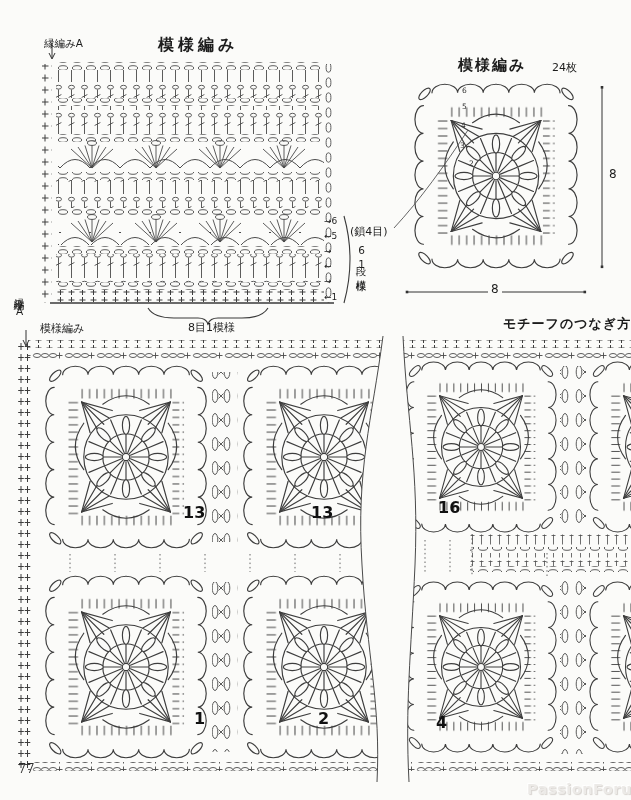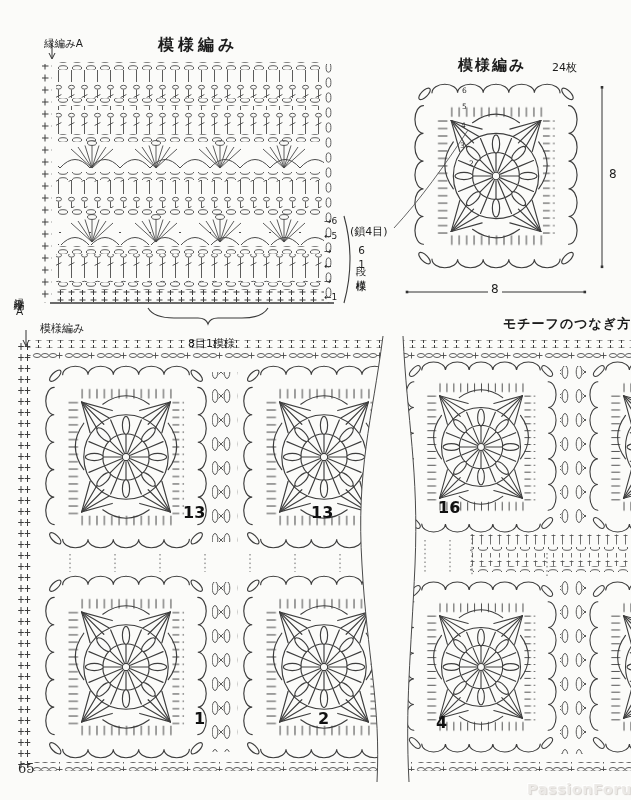--- a/index.html
+++ b/index.html
@@ -289,21 +289,21 @@
 <span class="t title-sub" style="left:350px;top:226px">(鎖4目)</span>
 
 <span class="t rowmark" style="left:324px;top:217px">→6</span>
 <span class="t rowmark" style="left:324px;top:232px">←5</span>
 <span class="t rowmark" style="left:324px;top:247px">→</span>
 <span class="t rowmark" style="left:324px;top:262px">←</span>
 <span class="t rowmark" style="left:324px;top:277px">→</span>
 <span class="t rowmark" style="left:324px;top:293px">←1</span>
 
 <span class="t small vert" style="left:356px;top:236px">6段1模様</span>
-<span class="t title-sub" style="left:188px;top:338px">8目1模様</span>
+<span class="t title-sub" style="left:188px;top:322px">8目1模様</span>
 
 <span class="t small vert" style="left:14px;top:282px">縁編みA</span>
 <span class="t title-sub" style="left:40px;top:323px">模様編み</span>
 
 <span class="t title-join" style="left:503px;top:317px">モチーフのつなぎ方と</span>
 
 <span class="t micro" style="left:469px;top:160px">2</span>
 <span class="t micro" style="left:460px;top:142px">3</span>
 <span class="t micro" style="left:461px;top:122px">4</span>
 <span class="t micro" style="left:462px;top:103px">5</span>
@@ -312,14 +312,14 @@
 <span class="t dim" style="left:606px;top:168px">8</span>
 <span class="t dim" style="left:488px;top:283px">8</span>
 
 <span class="t motif-num" style="left:183px;top:505px">13</span>
 <span class="t motif-num" style="left:311px;top:505px">13</span>
 <span class="t motif-num" style="left:438px;top:500px">16</span>
 <span class="t motif-num" style="left:194px;top:711px">1</span>
 <span class="t motif-num" style="left:318px;top:711px">2</span>
 <span class="t motif-num" style="left:436px;top:715px">4</span>
 
-<span class="t pagenum" style="left:18px;top:762px">65</span>
+<span class="t pagenum" style="left:18px;top:762px">77</span>
 <span class="t watermark" style="left:527px;top:782px">PassionForum.ru</span>
 
 </body></html>

